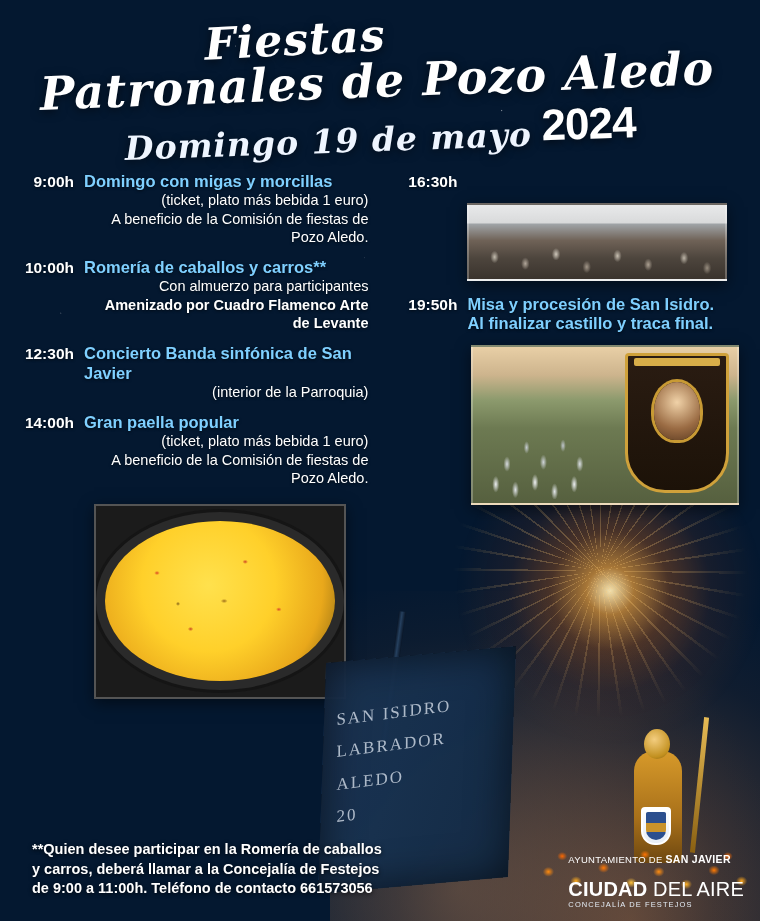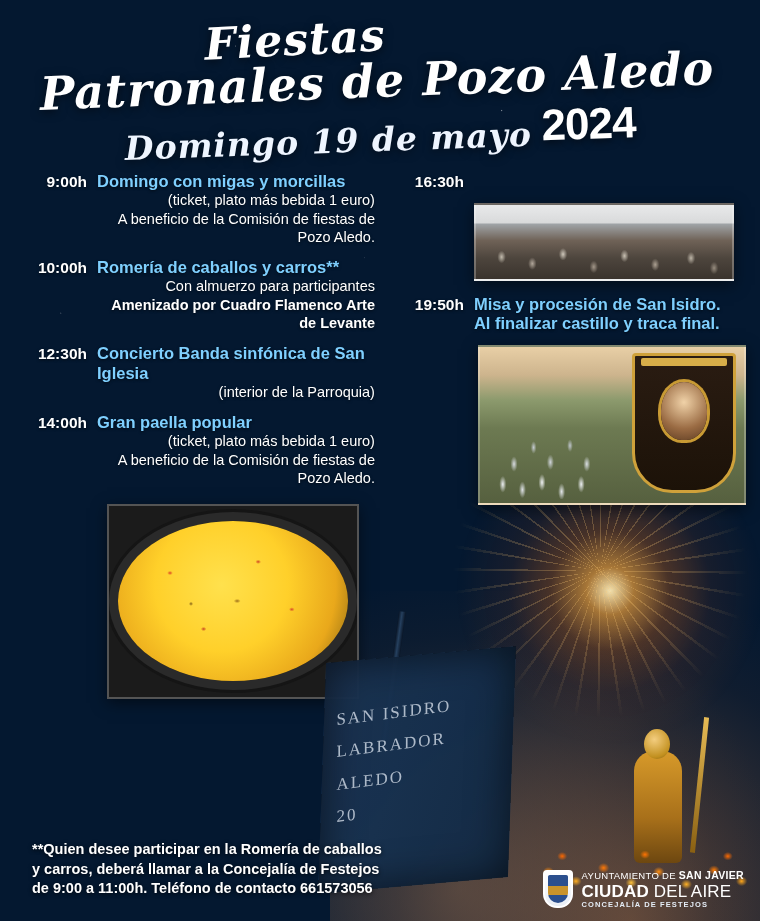--- a/index.html
+++ b/index.html
@@ -114,21 +114,21 @@
     font-size: 44px;
     letter-spacing: -1px;
     text-shadow: 0 2px 8px rgba(0,0,0,.6);
   }
 
   
   .program {
     position: relative;
     display: flex;
     gap: 15px;
-    padding: 12px 14px 0 19px;
+    padding: 12px 14px 0 6px;
   }
   .col { width: 50%; }
   .col.right { padding-left: 4px; }
 
   .entry { display: flex; margin-bottom: 12px; }
   .time {
     flex: 0 0 78px;
     text-align: right;
     padding-right: 10px;
     font-weight: bold;
@@ -346,42 +346,43 @@
     text-shadow: 0 1px 4px rgba(0,0,0,.8);
   }
 
   
   .logo {
     position: absolute;
     right: 16px; bottom: 12px;
     display: flex;
     align-items: center;
     gap: 9px;
+    flex-direction: column;
   }
   .shield {
     width: 30px; height: 38px;
     border-radius: 4px 4px 14px 14px;
     background: linear-gradient(180deg, #ffffff 0%, #e8eef5 100%);
     border: 2px solid #ffffff;
     position: relative;
     overflow: hidden;
   }
   .shield::before {
     content: "";
     position: absolute; left: 3px; top: 3px; right: 3px; bottom: 3px;
     background:
       linear-gradient(180deg, #2b4f8e 0 40%, #c9932b 40% 70%, #2b4f8e 70% 100%);
     border-radius: 2px 2px 11px 11px;
   }
   .logo-text { color: #ffffff; line-height: 1.12; }
   .lt1 { font-size: 9.5px; letter-spacing: .3px; }
   .lt1 b { font-size: 10.5px; }
-  .lt2 { font-size: 17px; font-weight: bold; letter-spacing: .2px; }
+  .lt2 { font-size: 20px; font-weight: bold; letter-spacing: .2px; margin-top: 12px; }
   .lt2 span { font-weight: normal; }
-  .lt3 { font-size: 7.5px; letter-spacing: 1.1px; color: #e4ecf5; font-weight: bold; }
+  .lt3 { font-size: 7.5px; letter-spacing: 1.1px; color: #e4ecf5; }
 </style>
 </head>
 <body>
 
 <div class="poster">
 
   <div class="sky-sparkle"></div>
   <div class="firework"></div>
   <div class="firework-rays"></div>
   <div class="smoke"></div>
@@ -413,21 +414,21 @@
         <div class="desc">
           <div class="headline">Romería de caballos y carros**</div>
           <div class="sub">Con almuerzo para participantes</div>
           <div class="sub"><b>Amenizado por Cuadro Flamenco Arte de Levante</b></div>
         </div>
       </div>
 
       <div class="entry">
         <div class="time">12:30h</div>
         <div class="desc">
-          <div class="headline">Concierto Banda sinfónica de San Iglesia</div>
+          <div class="headline">Concierto Banda sinfónica de San Javier</div>
           <div class="sub">(interior de la Parroquia)</div>
         </div>
       </div>
 
       <div class="entry">
         <div class="time">14:00h</div>
         <div class="desc">
           <div class="headline">Gran paella popular</div>
           <div class="sub">(ticket, plato más bebida 1 euro)</div>
           <div class="sub">A beneficio de la Comisión de fiestas de Pozo Aledo.</div>

